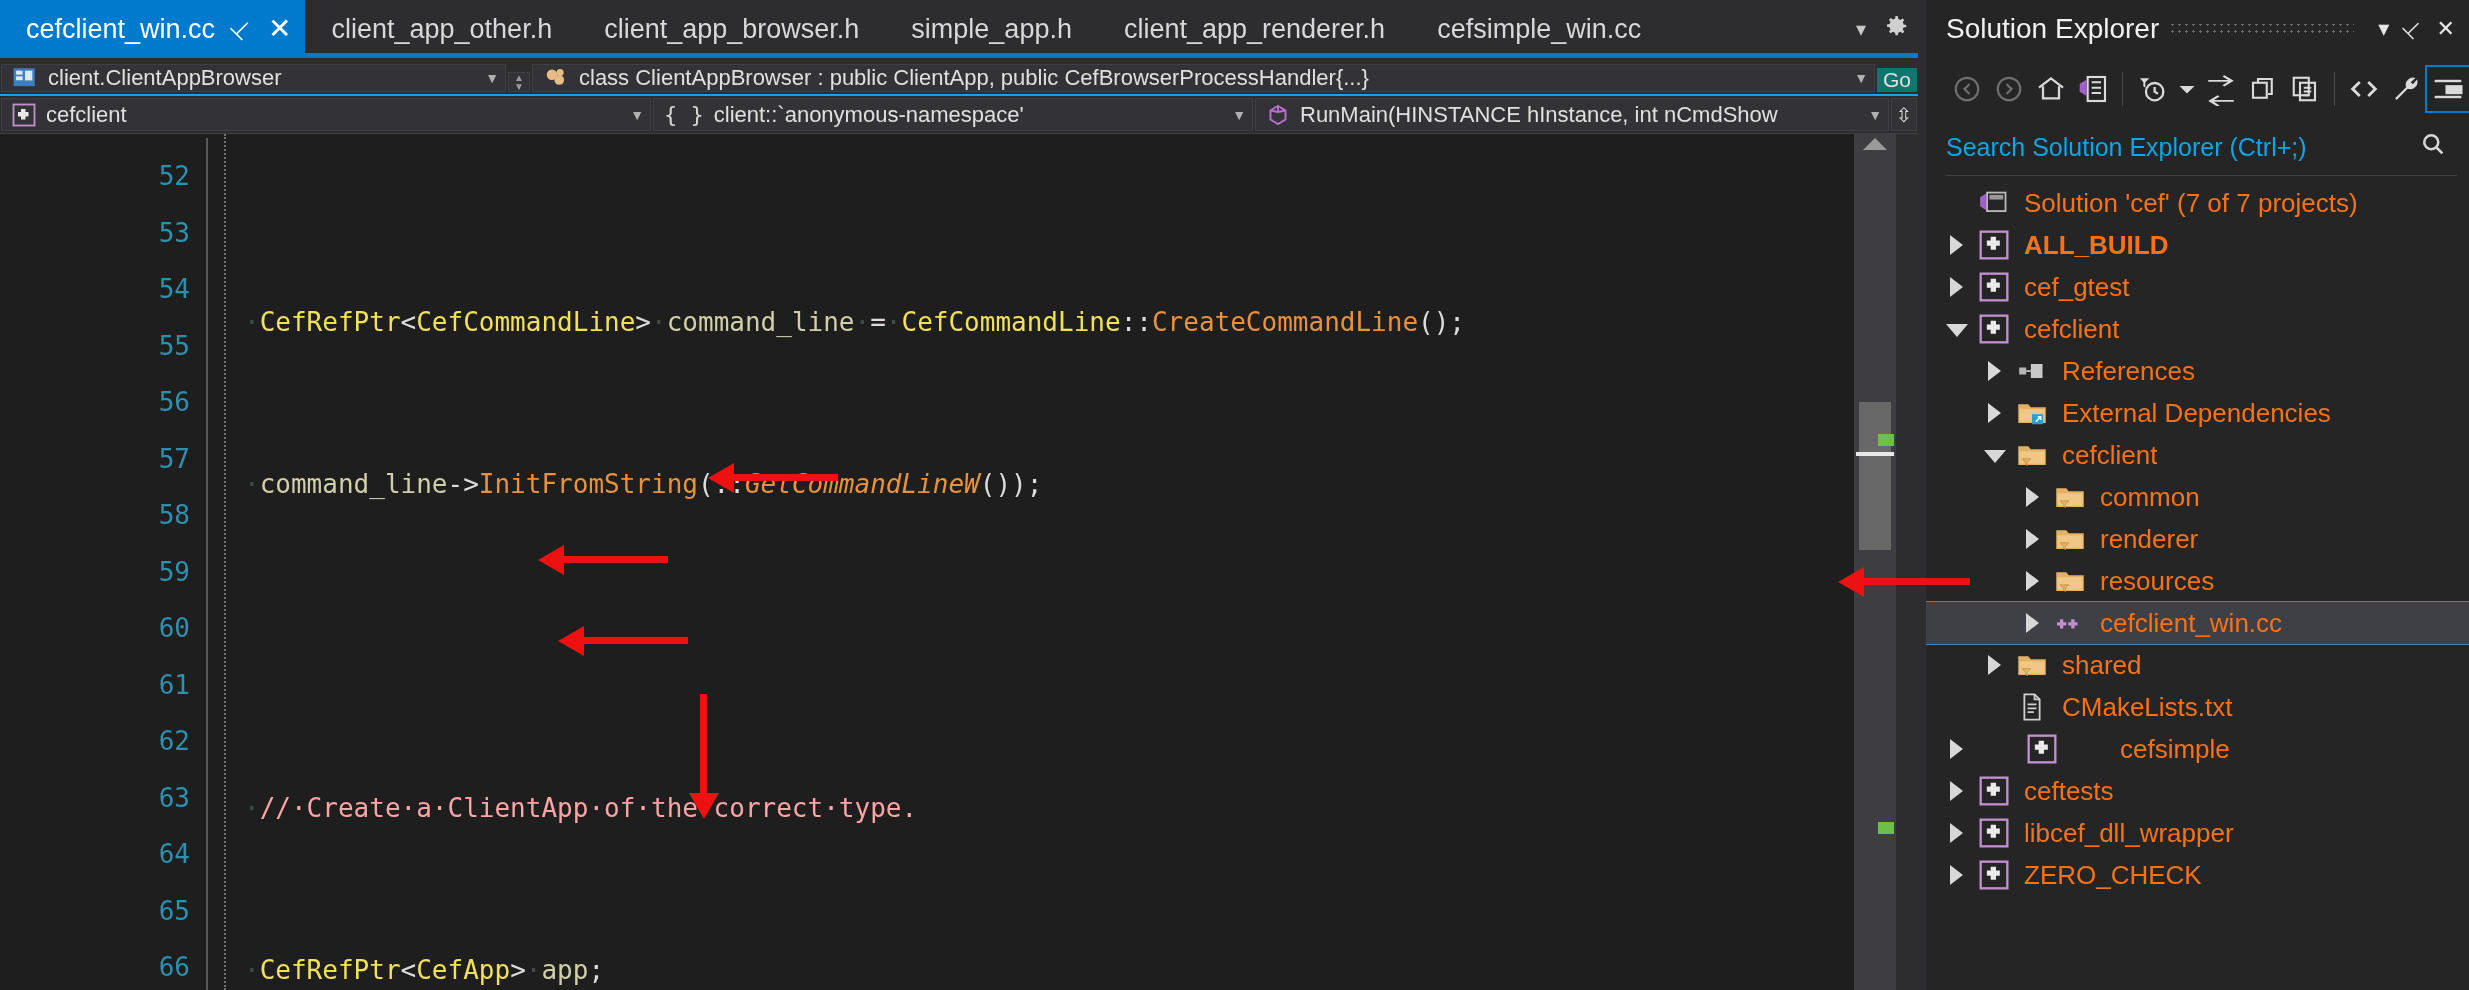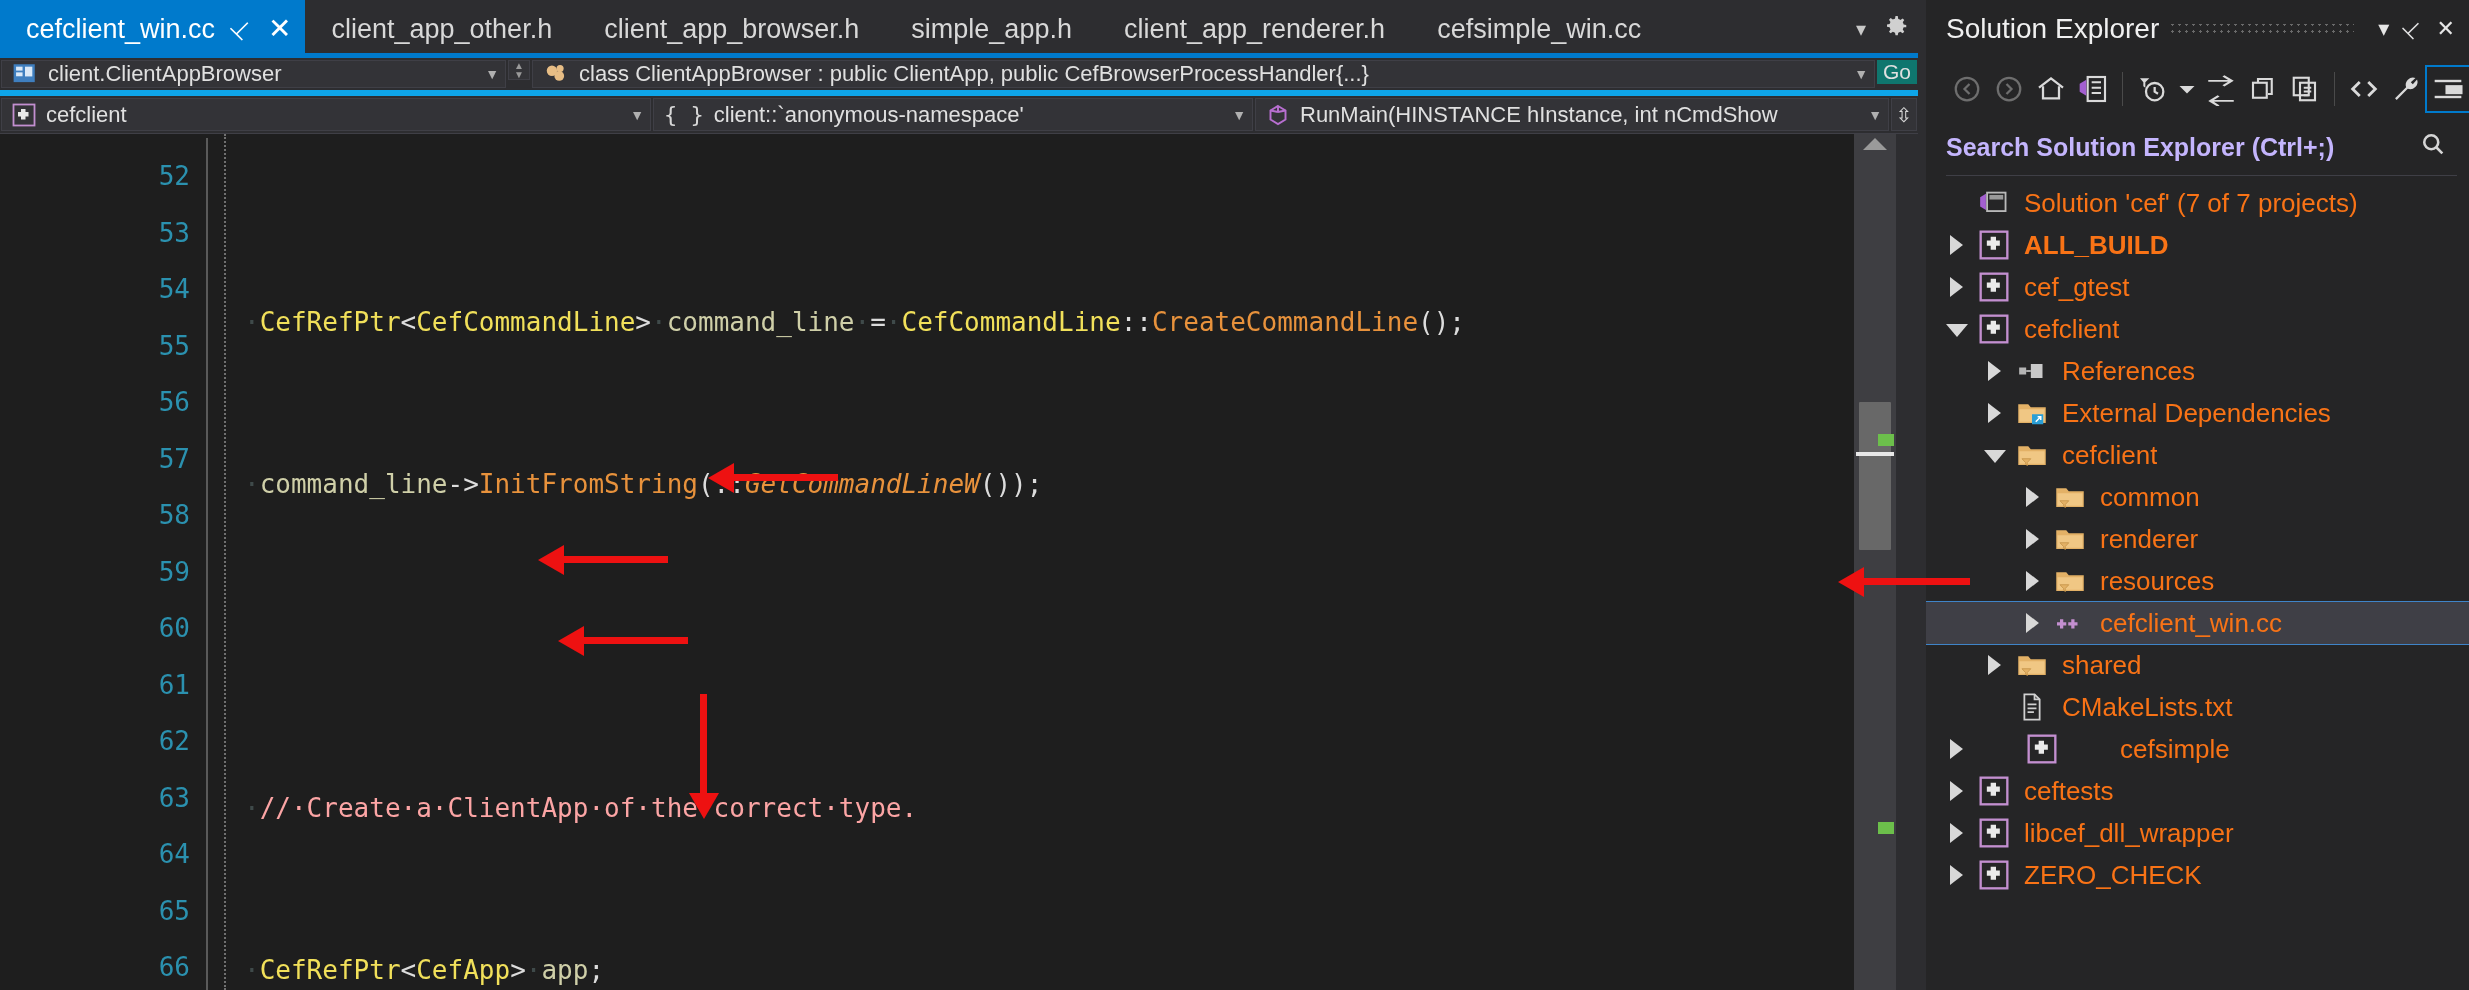--- a/index.html
+++ b/index.html
@@ -16,22 +16,22 @@
   .tab.active { background:#007acc; color:#ffffff; padding-right:14px; }
   .tab.active .tablabel { color:#ffffff; }
   .tab .pin { margin-left:16px; font-size:24px; color:#ffffff; transform:rotate(45deg); display:inline-block; line-height:1; }
   .tab .closex { margin-left:16px; font-size:28px; color:#ffffff; line-height:1; font-weight:300; }
   .tabstrip-right { margin-left:auto; display:flex; align-items:center; padding-right:8px; gap:14px; }
   .tabstrip-right .chev { font-size:20px; color:#c8c8c8; }
   .tabstrip-right .gear { font-size:30px; color:#d0d0d0; }
   .tab-underline { position:absolute; left:0; right:0; bottom:0; height:5px; background:#007acc; }
 
   
-  .navbar { height:38px; background:#2d2d30; display:flex; align-items:flex-start; flex:0 0 38px;
-            border-bottom:6px solid #0ea5e9; }
+  .navbar { height:38px; background:#2d2d30; display:flex; align-items:flex-end; flex:0 0 38px;
+            border-bottom:2px solid #0ea5e9; }
   .navbar2 { height:38px; background:#2d2d30; display:flex; align-items:stretch; flex:0 0 38px;
             border-bottom:1px solid #3f3f46; }
   .nav-combo { display:flex; align-items:center; background:#333337; border:1px solid #3f3f46;
                margin:2px 1px; padding:0 6px 0 10px; color:#e0e0e0; font-size:22px; min-width:0; }
   .nav-combo .ic { margin-right:10px; flex:0 0 auto; display:flex; align-items:center; }
   .nav-combo .txt { overflow:hidden; text-overflow:ellipsis; white-space:nowrap; }
   .nav-combo .dd { margin-left:auto; padding-left:14px; font-size:14px; color:#b0b0b0; }
   .spin { width:22px; margin:2px 1px; background:#333337; border:1px solid #3f3f46;
           display:flex; flex-direction:column; align-items:center; justify-content:center; color:#9a9a9a; font-size:10px; line-height:9px;}
   .splitter { width:26px; margin:2px 1px; background:#333337; border:1px solid #3f3f46; display:flex;
@@ -98,21 +98,21 @@
   .se-title .btn { color:#e6e6e6; margin-left:14px; font-size:22px; line-height:1; }
   .se-title .pin { transform:rotate(45deg); display:inline-block; }
   .se-toolbar { height:62px; flex:0 0 62px; display:flex; align-items:center; padding-left:20px; gap:0; }
   .se-toolbar .tb { width:44px; height:44px; display:flex; align-items:center; justify-content:center;
                     color:#dadada; }
   .se-toolbar .tb.dim { color:#6e6e6e; }
   .se-toolbar .tb.boxed { outline:2px solid #007acc; }
   .se-toolbar .vdiv { width:2px; height:34px; background:#4a4a4a; margin:0 8px; }
   .se-search { height:56px; flex:0 0 56px; margin:0 12px 0 20px; display:flex; align-items:center;
                border-bottom:1px solid #3f3f46; }
-  .se-search .ph { font-size:25px; color:#c4b5fd;font-weight:bold; }
+  .se-search .ph { font-size:25px; color:#0ea5e9; }
   .se-search .mag { margin-left:auto; color:#d5d5d5; font-size:26px; padding-right:10px; }
   .se-tree { flex:1 1 auto; padding-top:6px; overflow:hidden; }
   .tr { position:relative; height:42px; display:flex; align-items:center; font-size:26px; color:#f97316;
         white-space:nowrap; padding-right:14px; }
   .tr.sel { background:#3f3f46; }
   .tr .tw { width:34px; flex:0 0 34px; display:flex; align-items:center; justify-content:center; }
   .tr .icn { width:40px; flex:0 0 40px; display:flex; align-items:center; justify-content:center;
              margin-right:10px; }
   .tr .lbl { overflow:hidden; text-overflow:ellipsis; }
   .tr .lbl.bold { font-weight:bold; }

